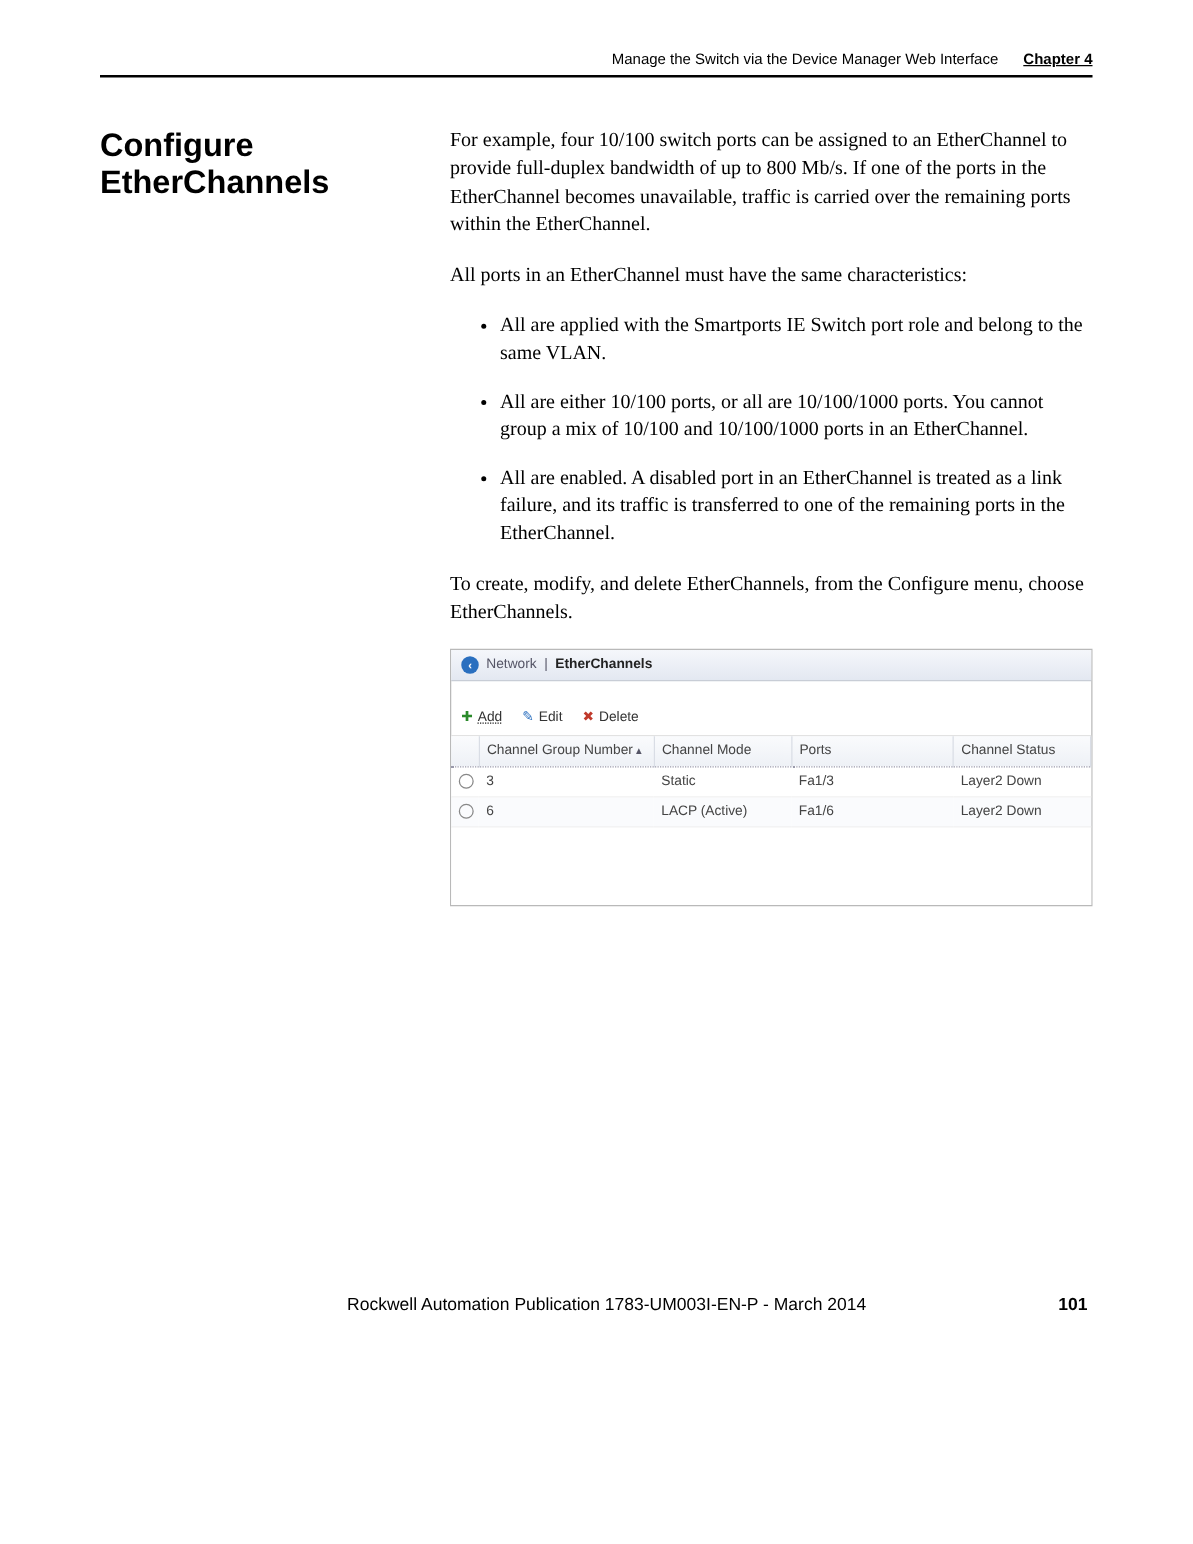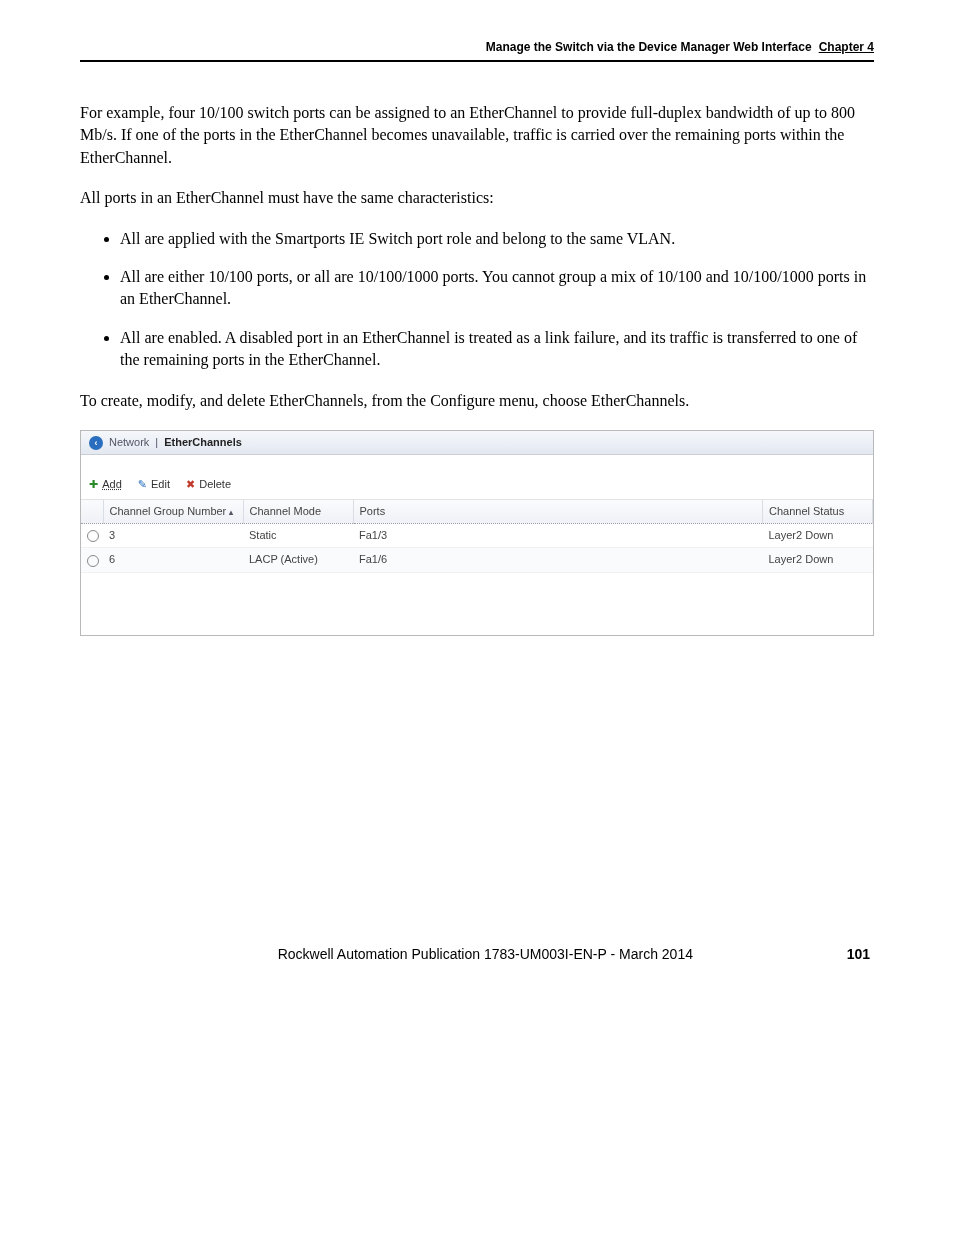--- a/index.html
+++ b/index.html
@@ -18,22 +18,21 @@
     display: flex;
     justify-content: flex-end;
     align-items: baseline;
     border-bottom: 2px solid #000;
     padding-bottom: 6px;
     margin-bottom: 40px;
     font-family: Arial, Helvetica, sans-serif;
     font-size: 12px;
   }
   .running-header .chapter-title {
-    margin-right: 7px;
-    font-weight: bold;
+    margin-right: 20px;
   }
   .running-header .chapter-num {
     font-weight: bold;
     text-decoration: underline;
   }
   .content-row {
     display: flex;
     align-items: flex-start;
     gap: 30px;
   }
@@ -191,20 +190,21 @@
 <body>
 
 <div class="page">
 
   <div class="running-header">
     <span class="chapter-title">Manage the Switch via the Device Manager Web Interface</span>
     <span class="chapter-num">Chapter 4</span>
   </div>
 
   <div class="content-row">
+    <div class="section-heading">Configure EtherChannels</div>
 
     <div class="body-col">
       <p>For example, four 10/100 switch ports can be assigned to an EtherChannel to provide full-duplex bandwidth of up to 800 Mb/s. If one of the ports in the EtherChannel becomes unavailable, traffic is carried over the remaining ports within the EtherChannel.</p>
       <p>All ports in an EtherChannel must have the same characteristics:</p>
       <ul>
         <li>All are applied with the Smartports IE Switch port role and belong to the same VLAN.</li>
         <li>All are either 10/100 ports, or all are 10/100/1000 ports. You cannot group a mix of 10/100 and 10/100/1000 ports in an EtherChannel.</li>
         <li>All are enabled. A disabled port in an EtherChannel is treated as a link failure, and its traffic is transferred to one of the remaining ports in the EtherChannel.</li>
       </ul>
 

